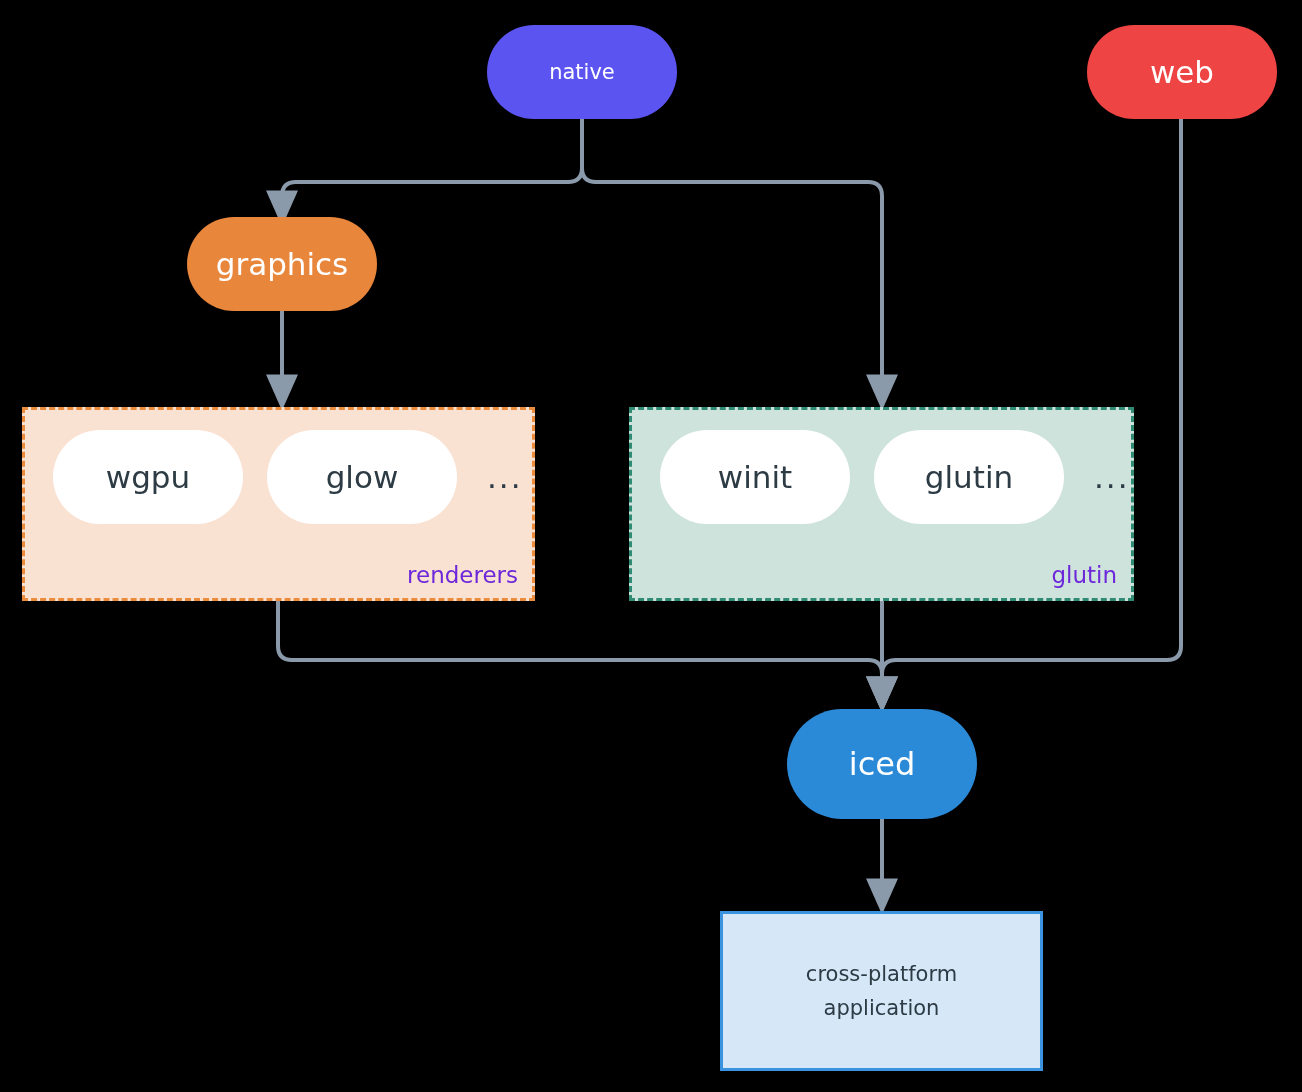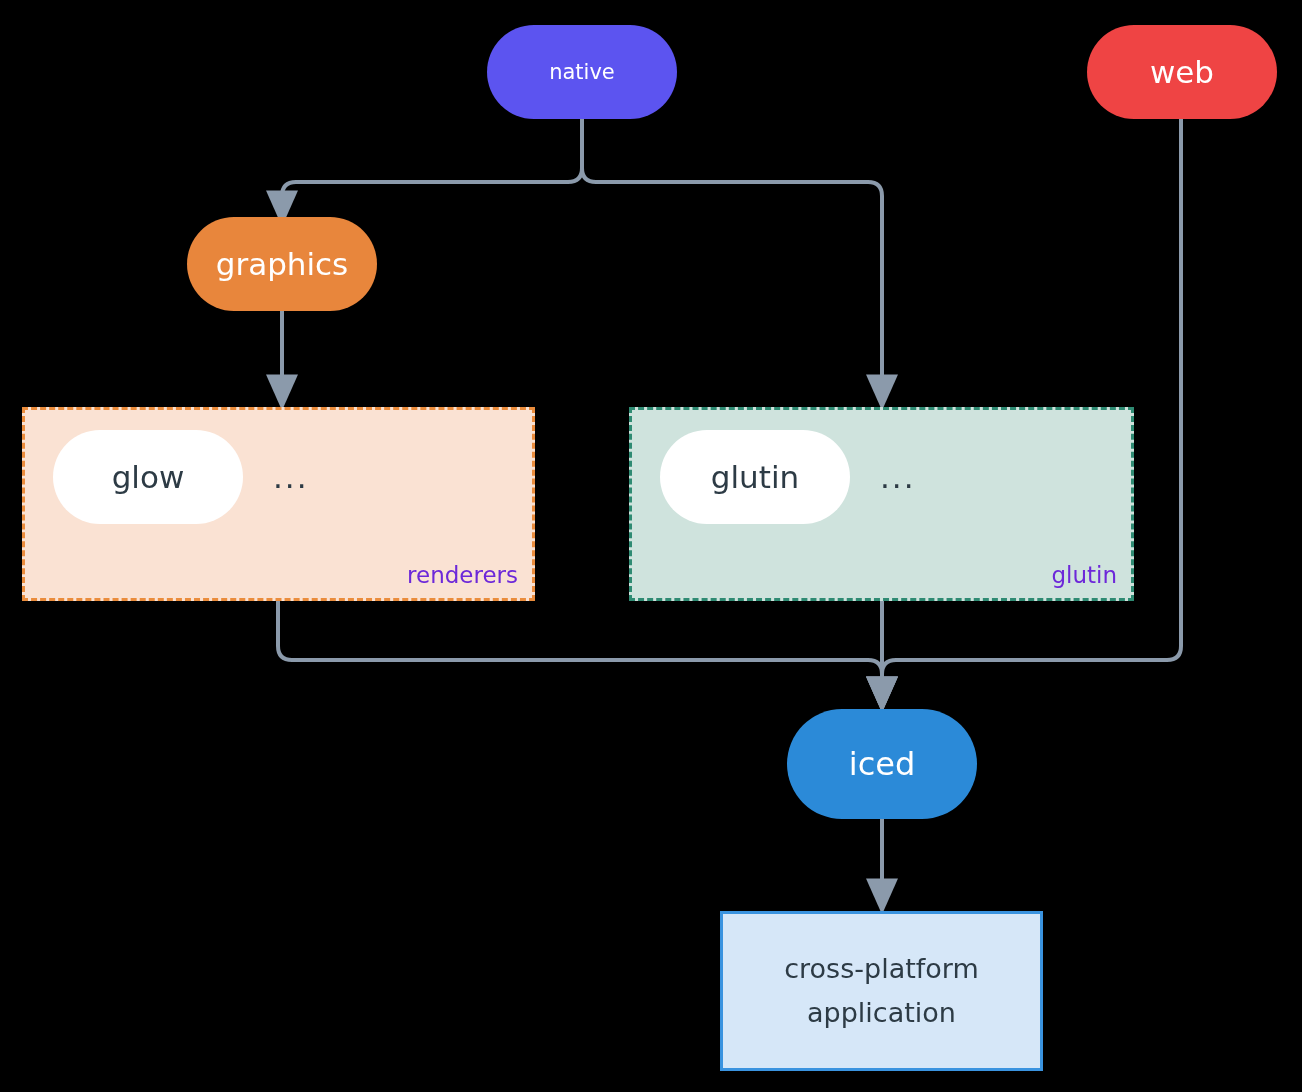--- a/index.html
+++ b/index.html
@@ -121,21 +121,21 @@
     position: absolute;
     left: 720px; top: 911px;
     width: 323px; height: 160px;
     background: #d6e7f8;
     border: 3px solid #3a93df;
     display: flex;
     flex-direction: column;
     align-items: center;
     justify-content: center;
     color: #2d3b45;
-    font-size: 27px;
+    font-size: 21px;
     line-height: 1.62;
   }
   .rect-line { white-space: nowrap; }
 </style>
 </head>
 <body>
 
 <div id="diagram">
 
   <svg id="edges" viewBox="0 0 1302 1092" width="1302" height="1092">
@@ -168,30 +168,36 @@
     <span>web</span>
   </div>
 
   <div class="pill pill-graphics">
     <span>graphics</span>
   </div>
 
   <div class="group group-renderers">
     <div class="inner-row">
       <div class="chip">
+        <span>wgpu</span>
+      </div>
+      <div class="chip">
         <span>glow</span>
       </div>
       <span class="ellipsis">...</span>
     </div>
     <div class="group-label">renderers</div>
   </div>
 
   <div class="group group-shells">
     <div class="inner-row">
       <div class="chip">
+        <span>winit</span>
+      </div>
+      <div class="chip">
         <span>glutin</span>
       </div>
       <span class="ellipsis">...</span>
     </div>
     <div class="group-label">glutin</div>
   </div>
 
   <div class="pill pill-iced">
     <span>iced</span>
   </div>

